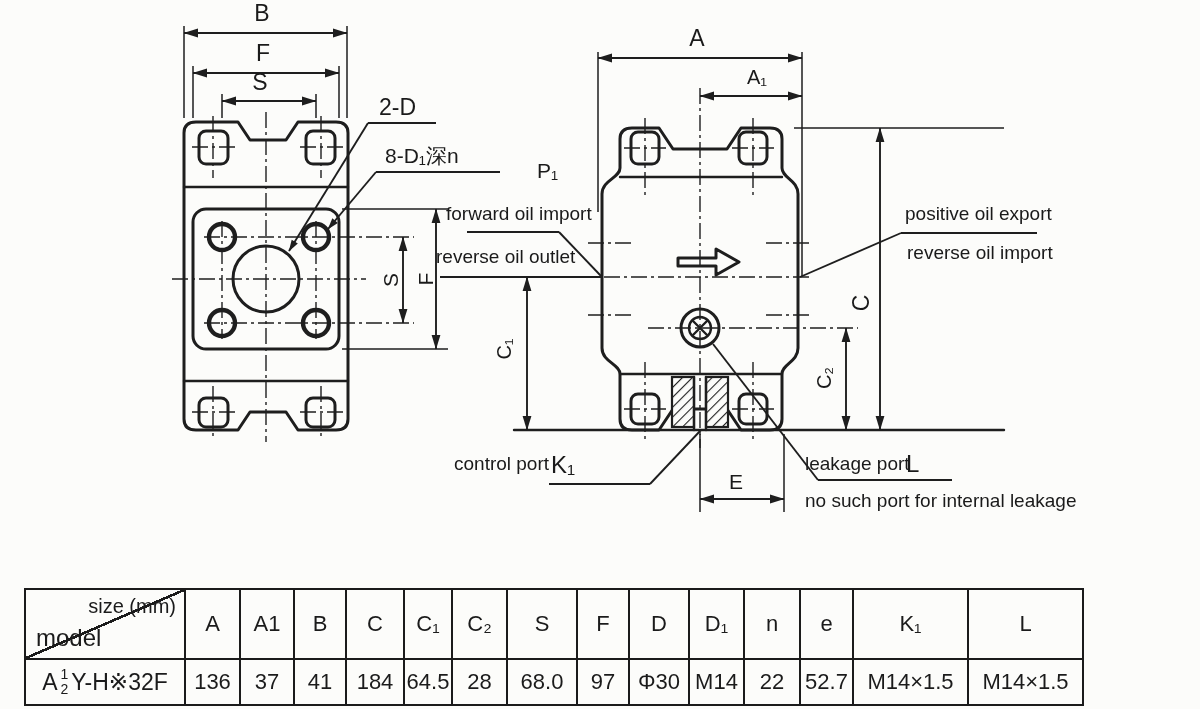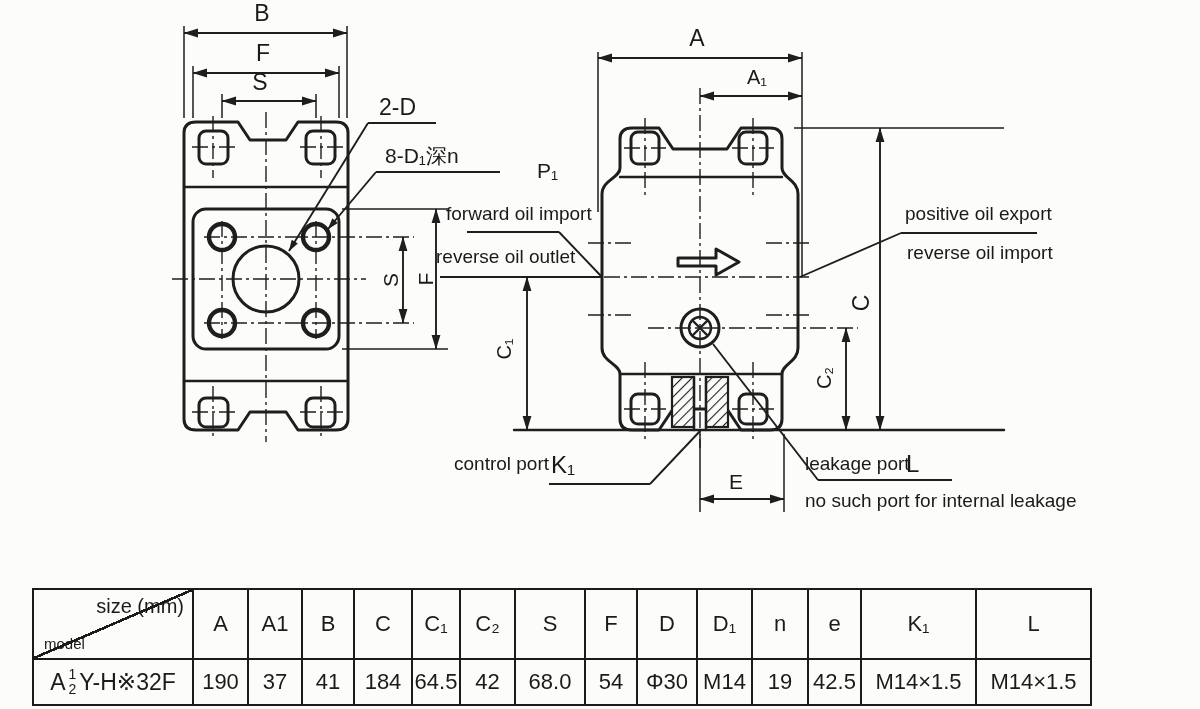--- a/index.html
+++ b/index.html
@@ -13,32 +13,32 @@
   .hole{fill:none;stroke:#1e1e1e;stroke-width:4.4;}
   .thin{fill:none;stroke:#1e1e1e;stroke-width:1.5;}
   .dim{fill:none;stroke:#1e1e1e;stroke-width:1.9;}
   .lead{fill:none;stroke:#1e1e1e;stroke-width:1.9;}
   .cl{fill:none;stroke:#1e1e1e;stroke-width:1.4;stroke-dasharray:16 4 3 4;}
   text{fill:#1a1a1a;}
   .t23{font-size:23px;} .t21{font-size:21px;}
   .t20{font-size:20px;} .t19{font-size:19px;} .t24{font-size:24px;}
   .mid{text-anchor:middle;}
   
-  .tablewrap{position:absolute;left:32px;top:588px;}
+  .tablewrap{position:absolute;left:24px;top:588px;}
   table.size{border-collapse:collapse;table-layout:fixed;}
   table.size td{border:2.6px solid #1b1b1b;text-align:center;vertical-align:middle;
                 color:#1b1b1b;font-size:22px;padding:0;}
   tr.hdr td{height:68px;}
   tr.val td{height:44px;}
   td.corner{position:relative;
     background-image:linear-gradient(to bottom right,
       transparent calc(50% - 1.3px), #1b1b1b calc(50% - 1.3px),
       #1b1b1b calc(50% + 1.3px), transparent calc(50% + 1.3px));}
   td.corner .sz{position:absolute;top:5px;right:8px;font-size:20px;}
-  td.corner .md{position:absolute;bottom:6px;left:10px;font-size:15px;}
+  td.corner .md{position:absolute;bottom:6px;left:10px;font-size:24px;}
   .modelwrap{display:flex;align-items:center;justify-content:center;gap:3px;font-size:23px;}
   .stack{display:inline-flex;flex-direction:column;align-items:center;
          font-size:14px;line-height:1.05;}
 </style>
 </head>
 <body>
 
 <div class="stage">
 
 <svg class="drawing" width="1200" height="580" viewBox="0 0 1200 580">
@@ -254,32 +254,32 @@
       <td>
         <div class="modelwrap">
           <span>A</span>
           <span class="stack">
             <span>1</span>
             <span>2</span>
           </span>
           <span>Y-H※32F</span>
         </div>
       </td>
-      <td>190</td>
+      <td>136</td>
       <td>37</td>
       <td>41</td>
       <td>184</td>
       <td>64.5</td>
-      <td>42</td>
+      <td>28</td>
       <td>68.0</td>
-      <td>54</td>
+      <td>97</td>
       <td>Φ30</td>
       <td>M14</td>
-      <td>19</td>
-      <td>42.5</td>
+      <td>22</td>
+      <td>52.7</td>
       <td>M14×1.5</td>
       <td>M14×1.5</td>
     </tr>
   </tbody>
       </table>
 </div>
 
 </div>
 
 </body></html>

